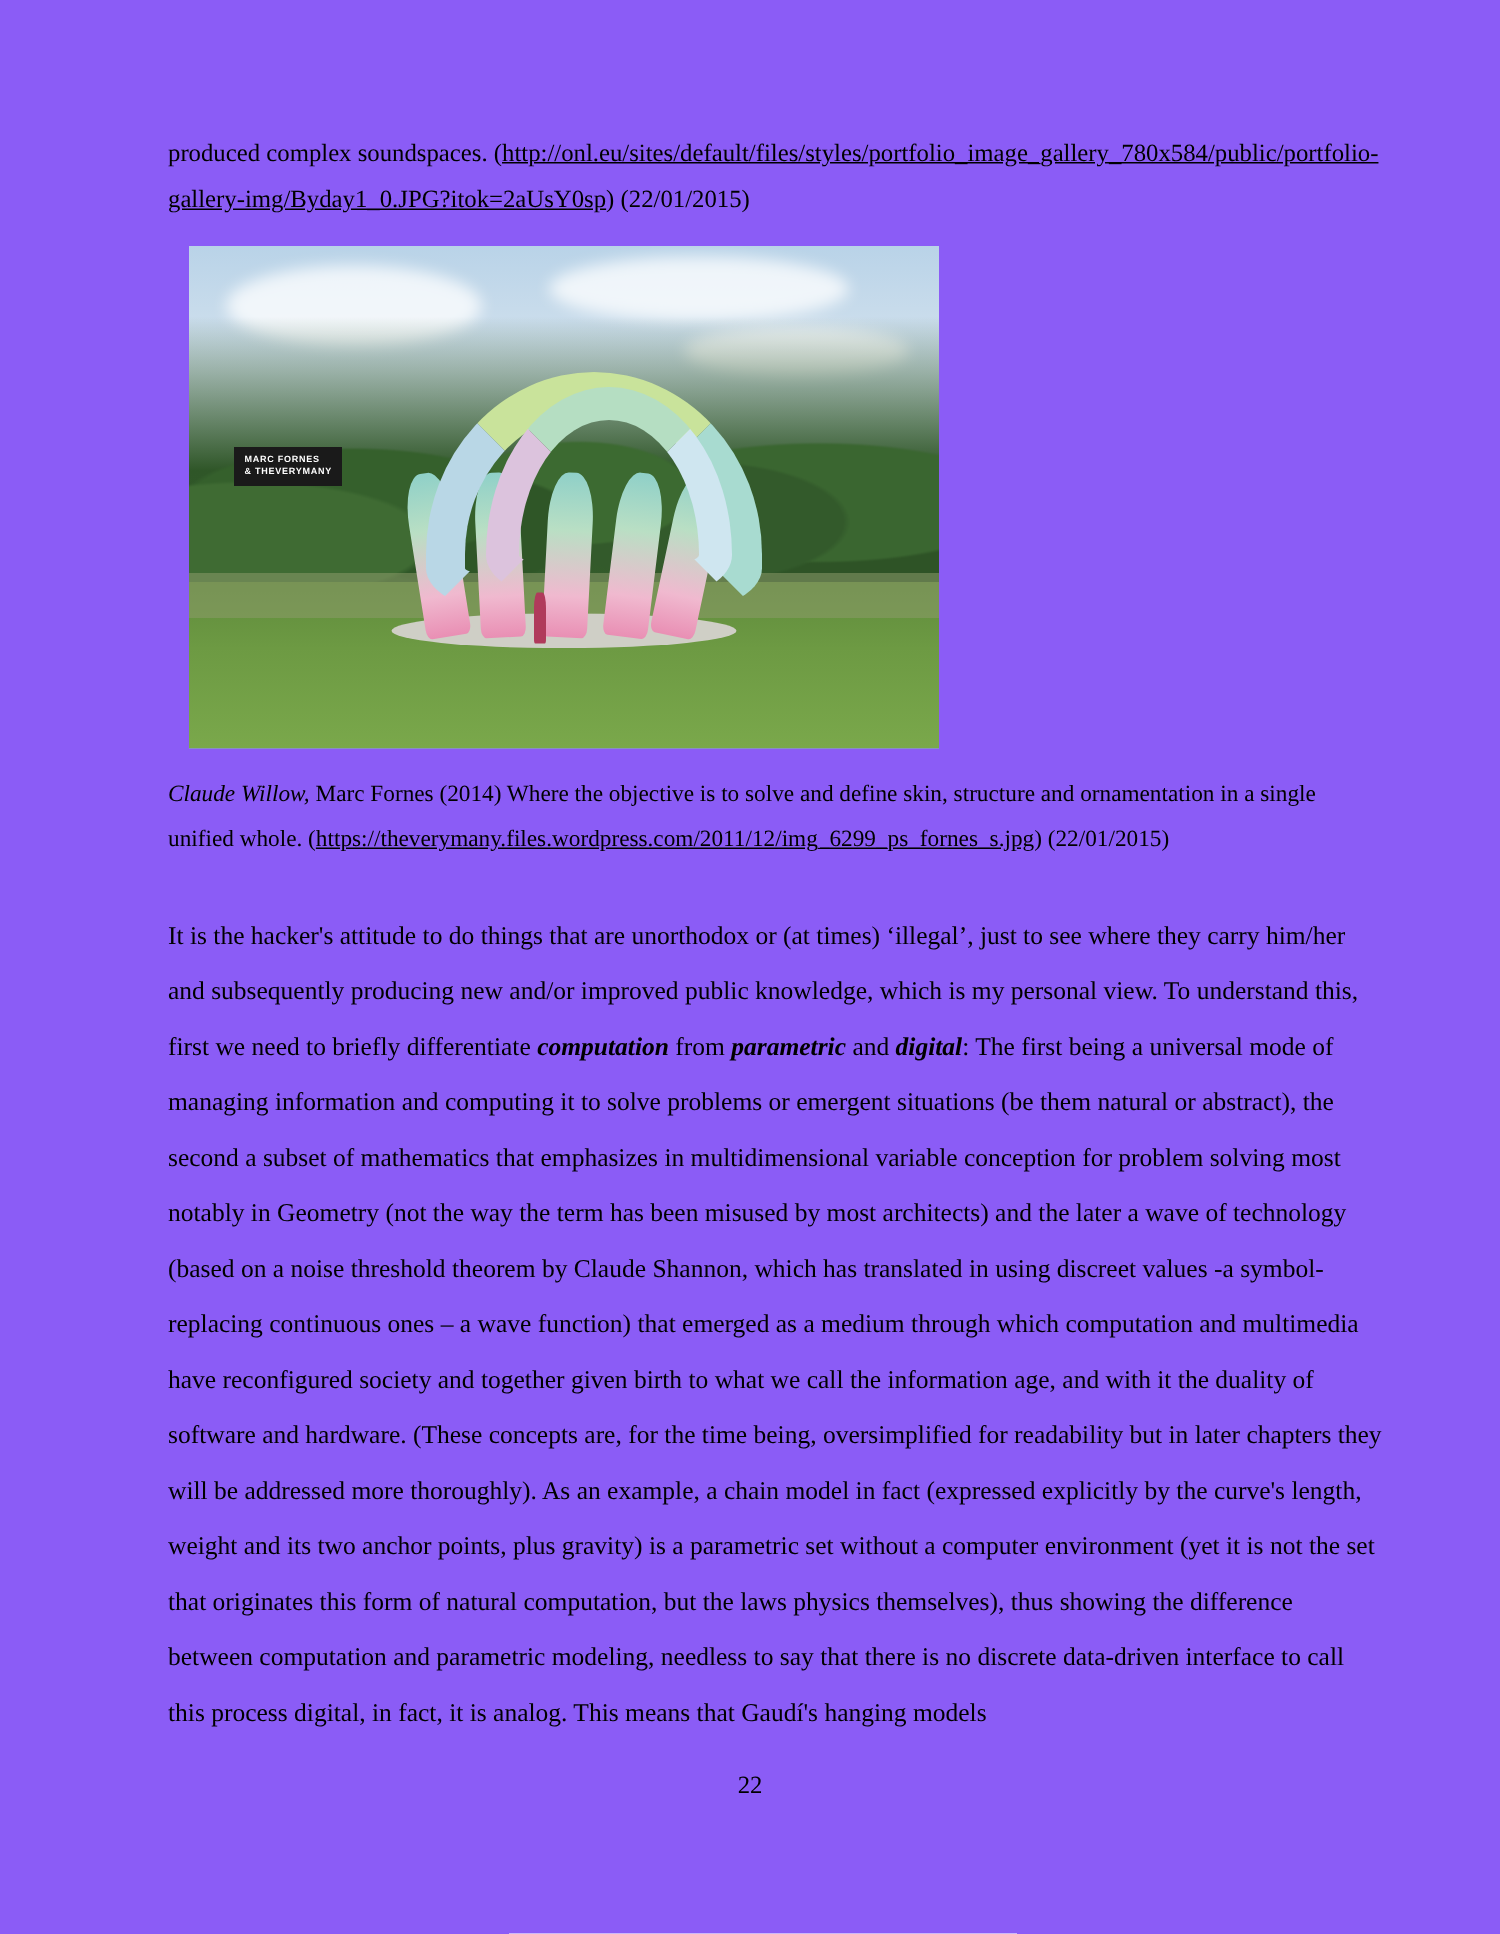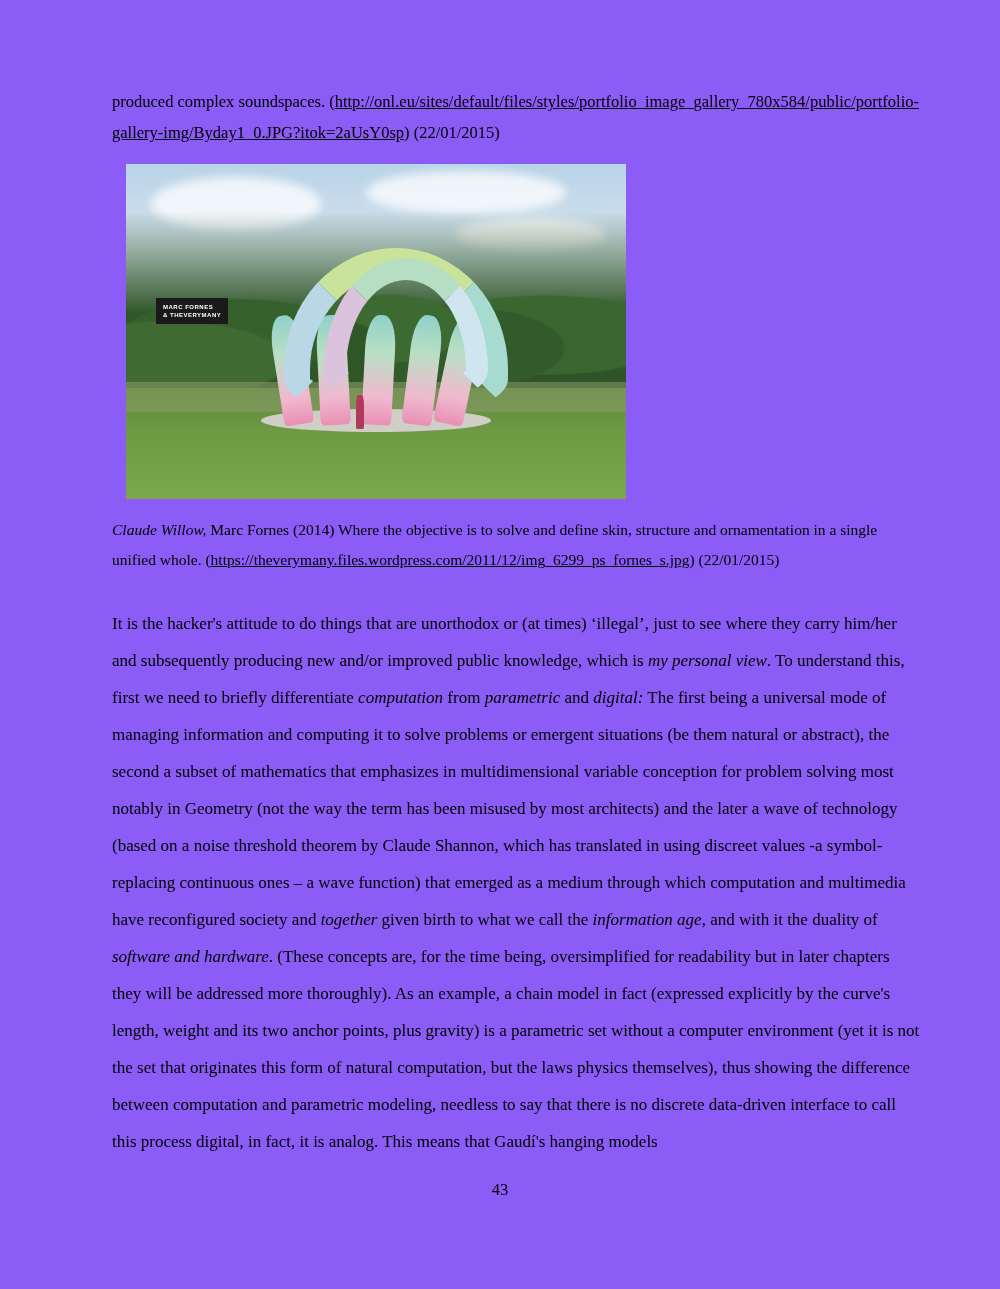--- a/index.html
+++ b/index.html
@@ -145,22 +145,22 @@
     font-size: 15.5px;
     line-height: 30px;
   }
   .caption .it { font-style: italic; }
   .body-text {
     margin-top: 30px;
     font-size: 17px;
     line-height: 37px;
     text-align: left;
   }
-  .body-text .it { font-style: italic; }
-  .body-text .bi { font-style: italic; font-weight: normal; }
+  .body-text .it { }
+  .body-text .bi { font-style: italic; font-weight: bold; }
   .page-number {
     position: absolute;
     left: 0; right: 0;
     top: 1180px;
     text-align: center;
     font-size: 16.5px;
   }
 </style>
 </head>
 <body>
@@ -194,14 +194,14 @@
         <div>&amp; THEVERYMANY</div>
       </div>
     </div>
 
     <p class="caption"><span class="it">Claude Willow,</span><span> Marc Fornes (2014) Where the objective is to solve and define skin, structure and ornamentation in a single unified whole. (</span><a class="link" href="#">https://theverymany.files.wordpress.com/2011/12/img_6299_ps_fornes_s.jpg</a><span>) (22/01/2015)</span></p>
 
     <p class="body-text"><span>It is the hacker's attitude to do things that are unorthodox or (at times) ‘illegal’, just to see where they carry him/her and subsequently producing new and/or improved public knowledge, which is </span><span class="it">my personal view</span><span>. To understand this, first we need to briefly differentiate </span><span class="bi">computation</span><span> from </span><span class="bi">parametric</span><span> and </span><span class="bi">digital</span><span class="it">:</span><span> The first being a universal mode of managing information and computing it to solve problems or emergent situations (be them natural or abstract), the second a subset of mathematics that emphasizes in multidimensional variable conception for problem solving most notably in Geometry (not the way the term has been misused by most architects) and the later a wave of technology (based on a noise threshold theorem by Claude Shannon, which has translated in using discreet values -a symbol- replacing continuous ones – a wave function) that emerged as a medium through which computation and multimedia have reconfigured society and </span><span class="it">together</span><span> given birth to what we call the </span><span class="it">information age</span><span>, and with it the duality of </span><span class="it">software and hardware</span><span>. (These concepts are, for the time being, oversimplified for readability but in later chapters they will be addressed more thoroughly). As an example, a chain model  in fact (expressed explicitly by the curve's length, weight and its two anchor points, plus gravity) is a parametric set without a computer environment (yet it is not the set that originates this form of natural computation, but the laws physics themselves), thus showing the difference between computation and parametric modeling, needless to say that there is no discrete data-driven interface to call this process digital, in fact, it is analog. This means that Gaudí's hanging models</span></p>
 
   </div>
 
-  <div class="page-number">43</div>
+  <div class="page-number">22</div>
 </div>
 
 </body></html>

